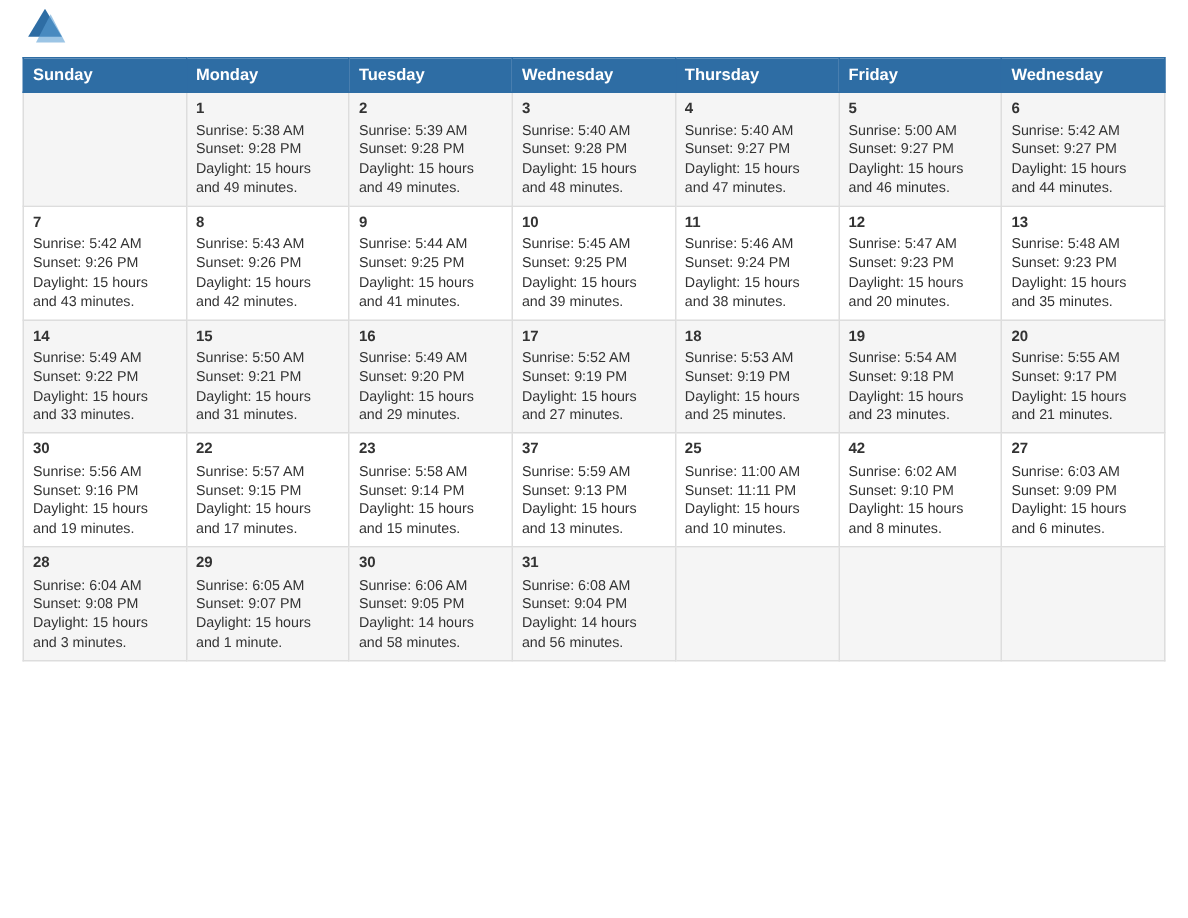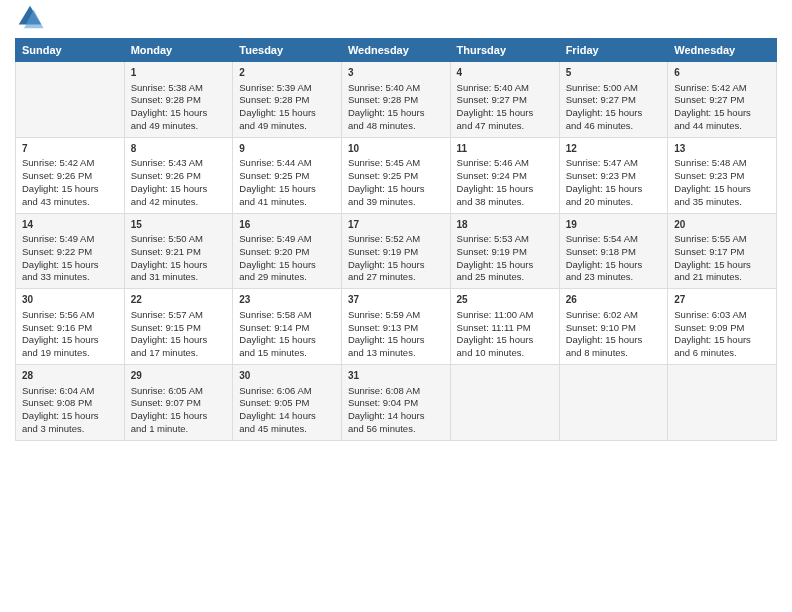--- a/index.html
+++ b/index.html
@@ -297,21 +297,21 @@
             <div>and 13 minutes.</div>
           </td>
           <td>
             <div class="day-num">25</div>
             <div>Sunrise: 11:00 AM</div>
             <div>Sunset: 11:11 PM</div>
             <div>Daylight: 15 hours</div>
             <div>and 10 minutes.</div>
           </td>
           <td>
-            <div class="day-num">26</div>
+            <div class="day-num">42</div>
             <div>Sunrise: 6:02 AM</div>
             <div>Sunset: 9:10 PM</div>
             <div>Daylight: 15 hours</div>
             <div>and 8 minutes.</div>
           </td>
           <td>
             <div class="day-num">27</div>
             <div>Sunrise: 6:03 AM</div>
             <div>Sunset: 9:09 PM</div>
             <div>Daylight: 15 hours</div>
@@ -331,21 +331,21 @@
             <div>Sunrise: 6:05 AM</div>
             <div>Sunset: 9:07 PM</div>
             <div>Daylight: 15 hours</div>
             <div>and 1 minute.</div>
           </td>
           <td>
             <div class="day-num">30</div>
             <div>Sunrise: 6:06 AM</div>
             <div>Sunset: 9:05 PM</div>
             <div>Daylight: 14 hours</div>
-            <div>and 45 minutes.</div>
+            <div>and 58 minutes.</div>
           </td>
           <td>
             <div class="day-num">31</div>
             <div>Sunrise: 6:08 AM</div>
             <div>Sunset: 9:04 PM</div>
             <div>Daylight: 14 hours</div>
             <div>and 56 minutes.</div>
           </td>
           <td>&nbsp;</td>
           <td>&nbsp;</td>

